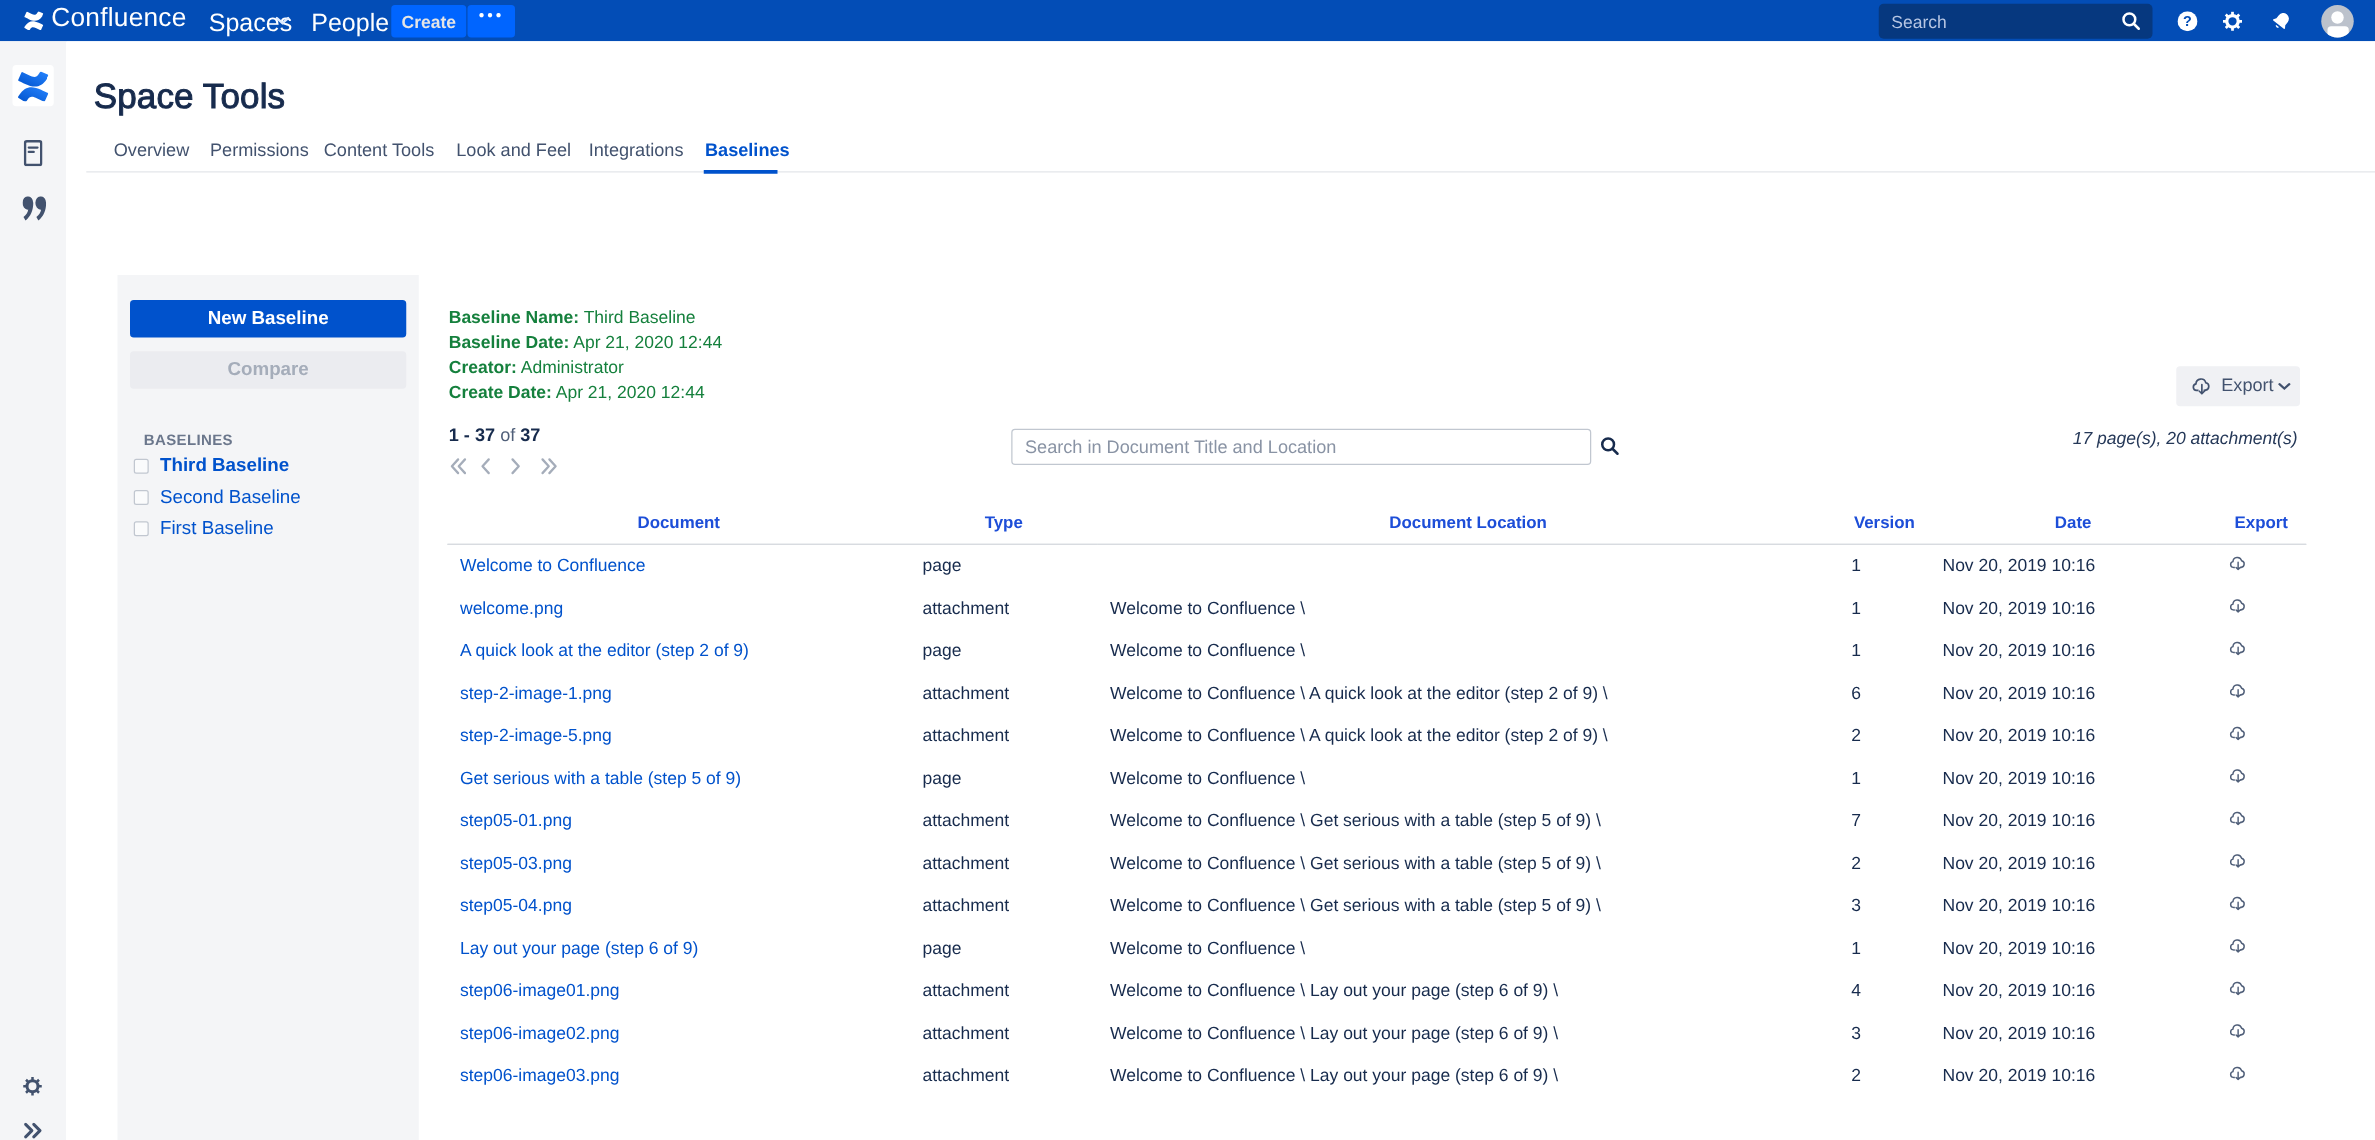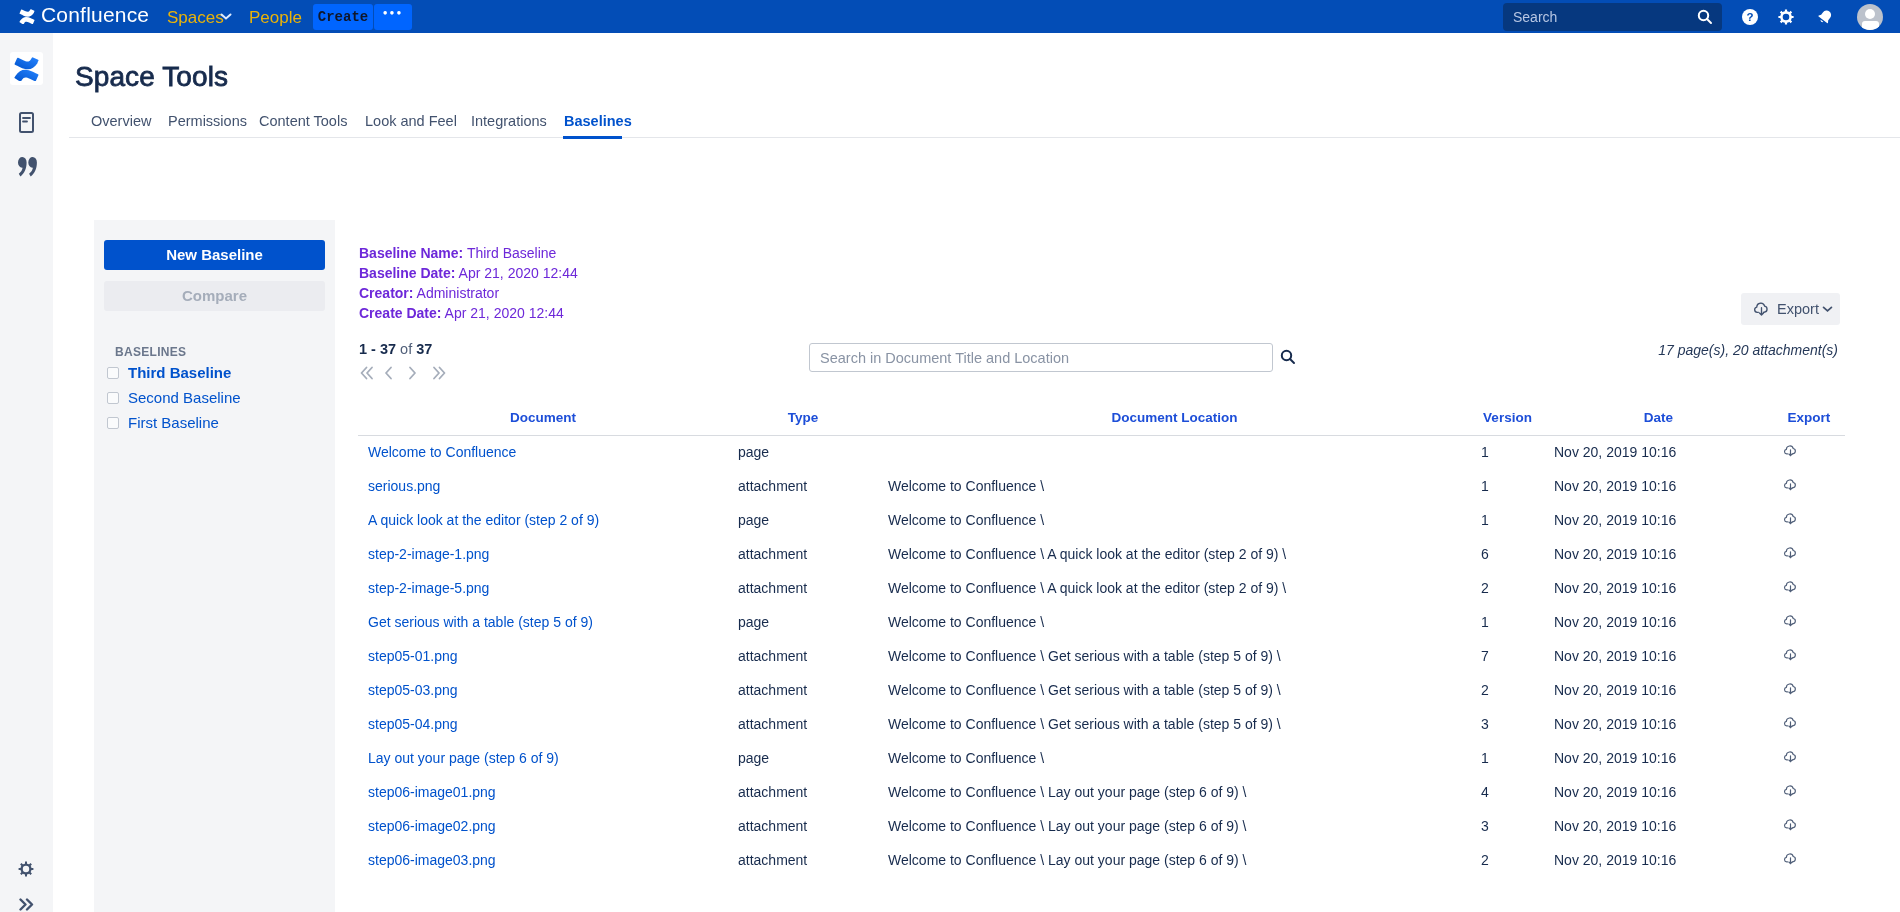--- a/index.html
+++ b/index.html
@@ -1,22 +1,22 @@
 <!DOCTYPE html>
 <html><head>
 <meta charset="utf-8">
 <style>
 * { margin:0; padding:0; box-sizing:border-box; }
 html,body { width:1900px; height:912px; overflow:hidden; background:#fff;
   font-family:"Liberation Sans", sans-serif; }
 #nav { position:absolute; left:0; top:0; width:1900px; height:33px; background:#034db6; }
 #nav .logo { position:absolute; left:19px; top:9px; }
 #nav .brand { position:absolute; left:41px; top:3px; font-size:21px; color:#fff; letter-spacing:0.2px; }
-#nav .item { position:absolute; top:8px; font-size:17px; color:#eab308; }
-#btnCreate { position:absolute; left:313px; top:4px; width:60px; height:26px; background:#0065ff; border-radius:3px; color:#0f172a; font-size:14px; font-weight:bold; text-align:center; line-height:26px;font-family:Liberation Mono, monospace; }
+#nav .item { position:absolute; top:8px; font-size:20px; color:#ffffff; }
+#btnCreate { position:absolute; left:313px; top:4px; width:60px; height:26px; background:#0065ff; border-radius:3px; color:#e5e5e5; font-size:14px; font-weight:bold; text-align:center; line-height:26px; }
 #btnDots { position:absolute; left:374px; top:4px; width:38px; height:26px; background:#0065ff; border-radius:3px; color:#fff; text-align:center; }
 #btnDots span { position:relative; top:-3px; font-size:8px; letter-spacing:2px;}
 #searchBox { position:absolute; left:1503px; top:3px; width:219px; height:28px; background:#06387f; border-radius:4px; }
 #searchBox .ph { position:absolute; left:10px; top:6px; font-size:14px; color:#b7c6e3; }
 .navicon { position:absolute; top:4px; }
 #avatar { position:absolute; left:1857px; top:4px; width:26px; height:26px; border-radius:50%; background:#bcc2cc; overflow:hidden; }
 #avatar .head { position:absolute; left:8px; top:5px; width:10px; height:10px; border-radius:50%; background:#fff; }
 #avatar .body { position:absolute; left:4.5px; top:17px; width:17px; height:11px; border-radius:3px; background:#fff; }
 
 #sidebar { position:absolute; left:0; top:33px; width:53px; height:879px; background:#f4f5f7; }
@@ -32,21 +32,21 @@
 #tabs .bline { position:absolute; left:494px; top:23px; width:59px; height:3px; background:#0052cc; }
 
 #panel { position:absolute; left:41px; top:187px; width:241px; height:692px; background:#f4f5f7; }
 #newBaseline { position:absolute; left:10px; top:20px; width:221px; height:30px; background:#0052cc; border-radius:3px; color:#fff; font-weight:bold; font-size:15px; text-align:center; line-height:30px; }
 #compare { position:absolute; left:10px; top:61px; width:221px; height:30px; background:#ebecf0; border-radius:3px; color:#a5adba; font-weight:bold; font-size:15px; text-align:center; line-height:30px; }
 #panel .lbl { position:absolute; left:21px; top:125px; font-size:12px; font-weight:bold; color:#6b778c; letter-spacing:0.3px; }
 .chk { position:absolute; left:13px; width:12px; height:12px; background:#fafbfc; border:1px solid #c1c7d0; border-radius:2px; }
 .blink { position:absolute; left:34px; font-size:15px; color:#0052cc; }
 
 #content { position:absolute; left:302px; top:180px; width:1545px; }
-.info { position:absolute; left:4px; font-size:14px; color:#6d28d9; }
+.info { position:absolute; left:4px; font-size:14px; color:#15803d; }
 .info b { font-weight:bold; }
 #exportBtn { position:absolute; left:1386px; top:80px; width:99px; height:32px; background:#f0f1f4; border-radius:3px; color:#42526e; font-size:14.5px; }
 #exportBtn span { position:absolute; left:36px; top:8px; }
 #counts { position:absolute; left:4px; top:128px; font-size:14.5px; color:#172b4d; font-weight:bold; }
 #counts span { font-weight:normal; color:#505f79; }
 #searchInput { position:absolute; left:454px; top:130px; width:464px; height:29px; border:1px solid #c1c7d0; border-radius:3px; background:#fff; }
 #searchInput span { position:absolute; left:10px; top:6px; font-size:14.5px; color:#8993a4; }
 #attCounts { position:absolute; right:62px; top:129px; font-size:14px; color:#253858; font-style:italic; }
 
 table { position:absolute; left:3px; top:187px; width:1487px; border-collapse:collapse; table-layout:fixed; font-size:14px; }
@@ -225,21 +225,21 @@
             <td>page</td>
             <td></td>
             <td>1</td>
             <td>Nov 20, 2019 10:16</td>
             <td><svg width="15" height="14" viewBox="0 0 24 24">
                 <path fill="none" stroke="#505f79" stroke-width="2" d="M7.5 17h-2a4 4 0 0 1-.6-7.9 6 6 0 0 1 11.8-1.3 4.5 4.5 0 0 1-.6 8.9l-0.1 0.3h-1.5"></path>
                 <path fill="none" stroke="#505f79" stroke-width="2" stroke-linecap="round" d="M12 10v10M12 20l-2.8-2.8M12 20l2.8-2.8"></path>
               </svg></td>
           </tr>
 <tr>
-            <td class="doc"><a href="#">serious.png</a></td>
+            <td class="doc"><a href="#">welcome.png</a></td>
             <td>attachment</td>
             <td>Welcome to Confluence \</td>
             <td>1</td>
             <td>Nov 20, 2019 10:16</td>
             <td><svg width="15" height="14" viewBox="0 0 24 24">
                 <path fill="none" stroke="#505f79" stroke-width="2" d="M7.5 17h-2a4 4 0 0 1-.6-7.9 6 6 0 0 1 11.8-1.3 4.5 4.5 0 0 1-.6 8.9l-0.1 0.3h-1.5"></path>
                 <path fill="none" stroke="#505f79" stroke-width="2" stroke-linecap="round" d="M12 10v10M12 20l-2.8-2.8M12 20l2.8-2.8"></path>
               </svg></td>
           </tr>
 <tr>

